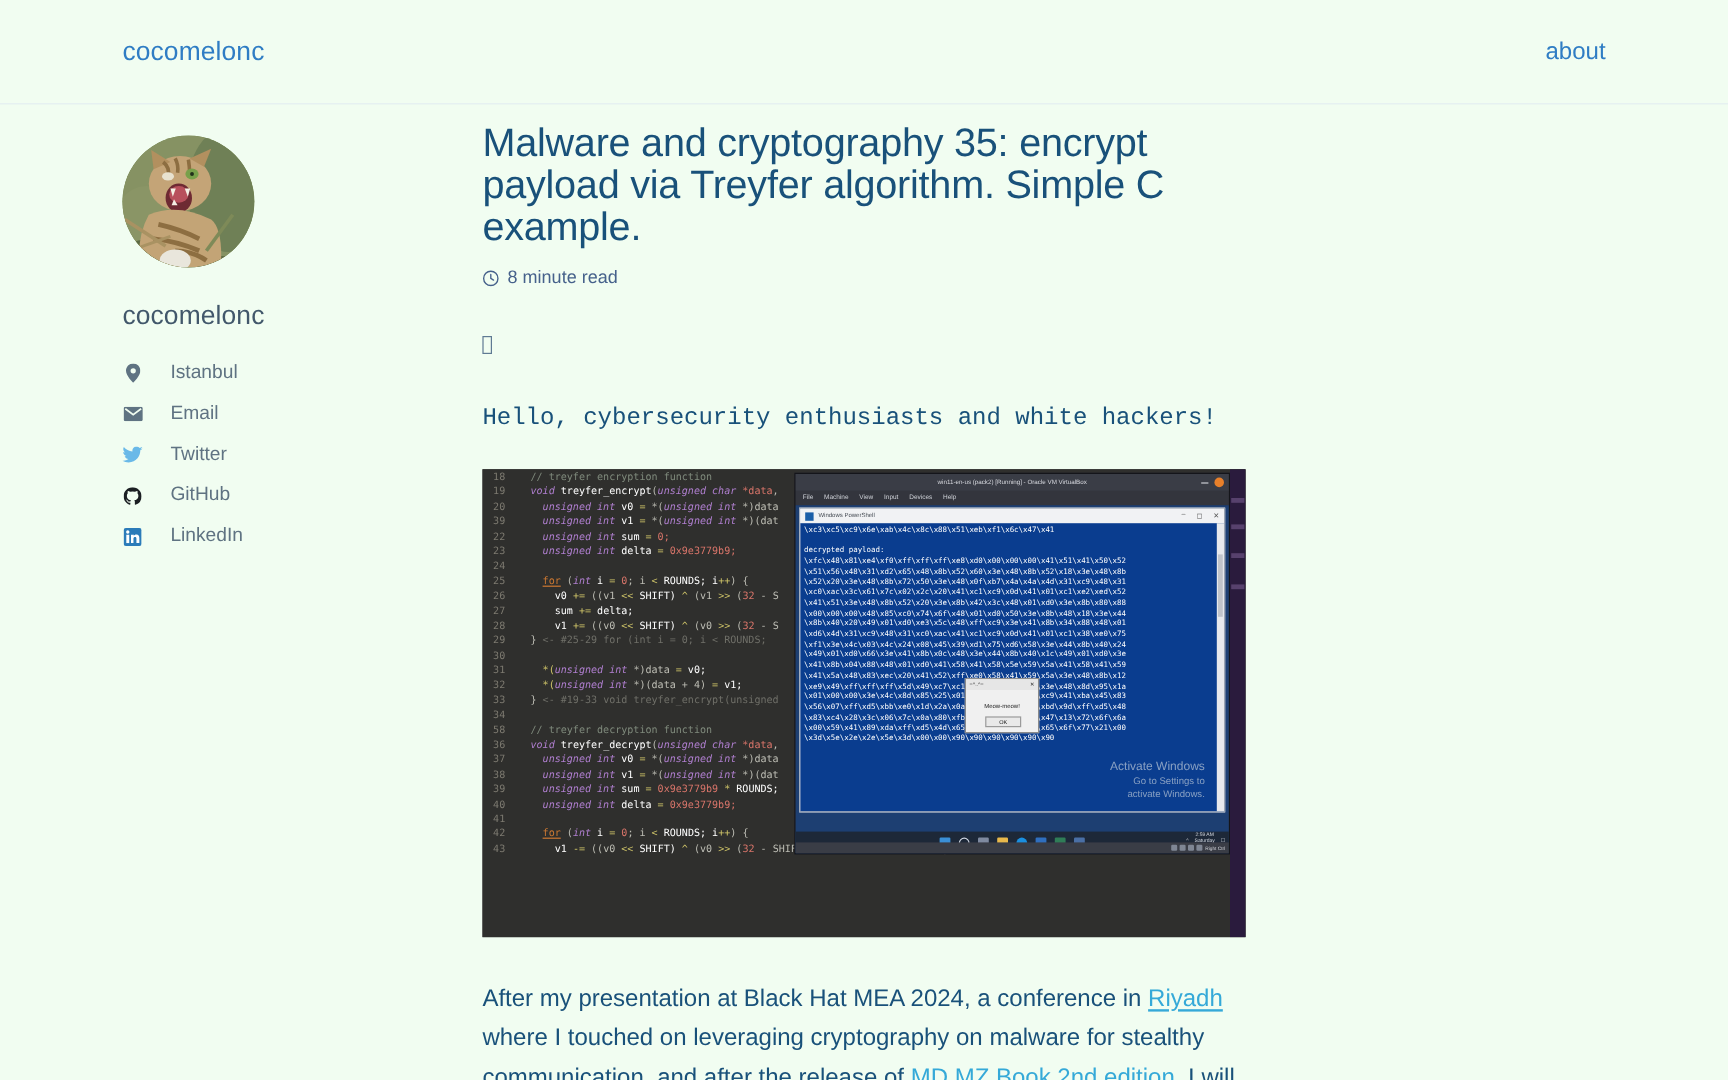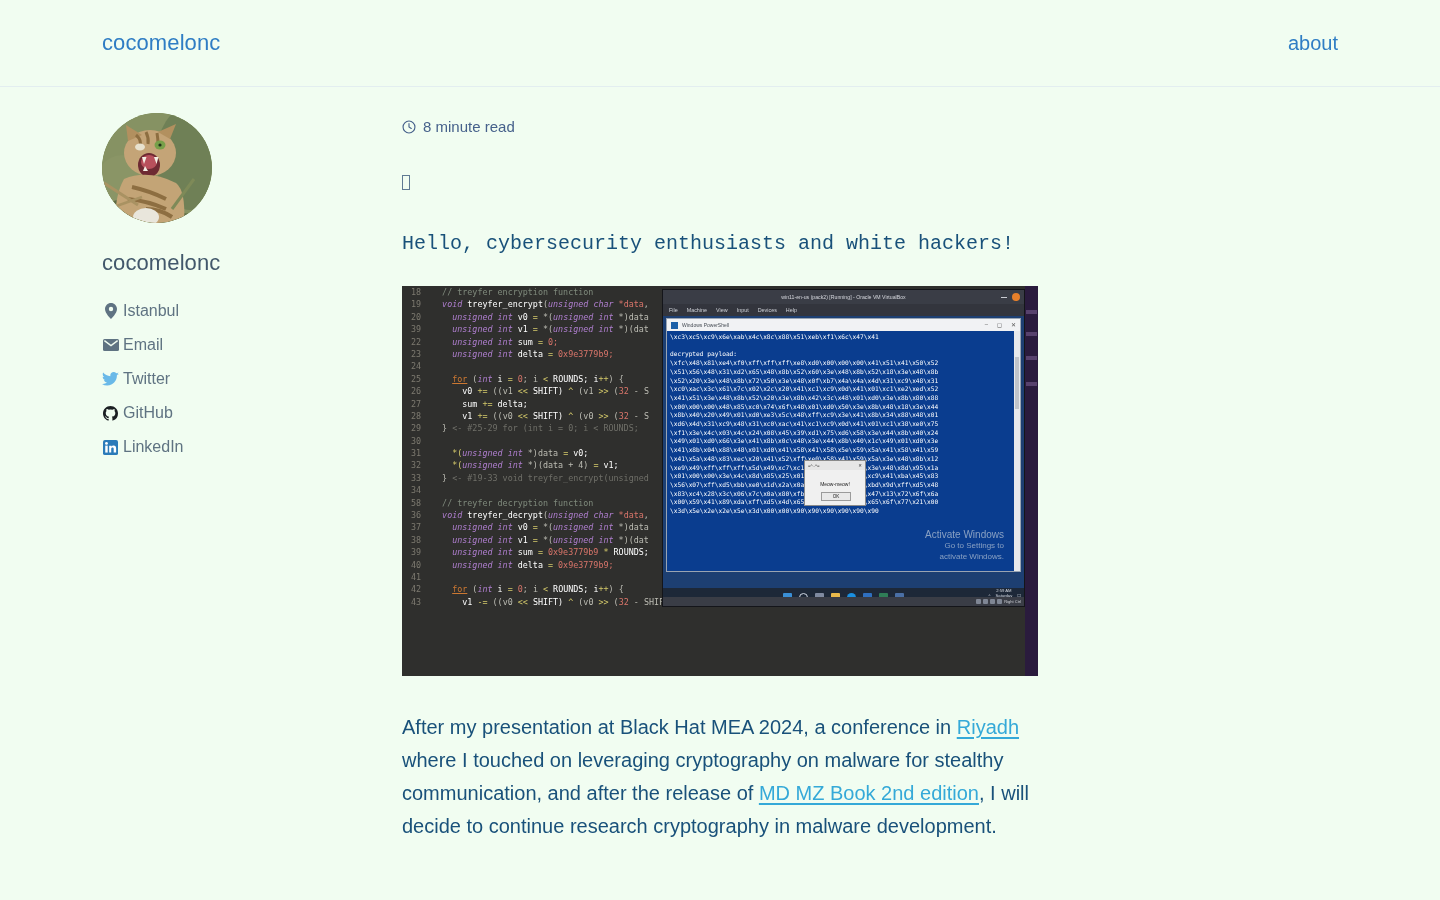--- a/index.html
+++ b/index.html
@@ -50,21 +50,21 @@
   .author-name {
     margin-top: 27px;
     font-size: 22px; color: #42586b; font-weight: 400; letter-spacing: .1px;
   }
   .author-bio {
     margin-top: 17px;
     font-size: 15.5px; line-height: 25px; color: #5f7382; max-width: 280px;
   }
 
   .social-list { margin-top: 26px; list-style: none; }
-  .social-item { margin-bottom: 16px; display: flex; align-items: center; gap: 4px; }
+  .social-item { margin-bottom: 16px; display: flex; align-items: center; gap: 23px; }
   .social-item:last-child { margin-bottom: 16px; }
   .social-icon { width: 17px; display: flex; align-items: center; justify-content: center; flex: 0 0 17px; }
   .social-label { font-size: 16px; color: #5f7382; text-decoration: none; }
 
   
   .article { position: absolute; left: 402px; top: 14px; width: 640px; }
   .post-title {
     font-size: 33px; line-height: 35px; color: #19517a;
     font-weight: 400; letter-spacing: -0.2px; max-width: 600px;
   }
@@ -319,20 +319,21 @@
               <circle cx="3.7" cy="3.6" r="1.5" fill="#fff"></circle>
               <path d="M6.6 6h2.5v1.05c.35-.6 1.15-1.2 2.3-1.2 1.8 0 2.6 1.1 2.6 3.1v4.45h-2.6V9.5c0-.95-.35-1.55-1.2-1.55-.75 0-1.15.5-1.35 1-.07.18-.08.43-.08.68v3.77H6.6z" fill="#fff"></path>
             </svg>
         </span>
         <span class="social-label">LinkedIn</span>
       </li>
     </ul>
   </aside>
 
   <main class="article">
+    <h1 class="post-title">Malware and cryptography 35: encrypt payload via Treyfer algorithm. Simple C example.</h1>
 
     <div class="meta">
       <span>
         <svg width="14" height="14" viewBox="0 0 16 16">
             <circle cx="8" cy="8" r="6.8" fill="none" stroke="#46618b" stroke-width="1.3"></circle>
             <path d="M8 4.2V8l2.6 1.6" stroke="#46618b" stroke-width="1.3" fill="none" stroke-linecap="round"></path>
           </svg>
       </span>
       <span>8 minute read</span>
     </div>

